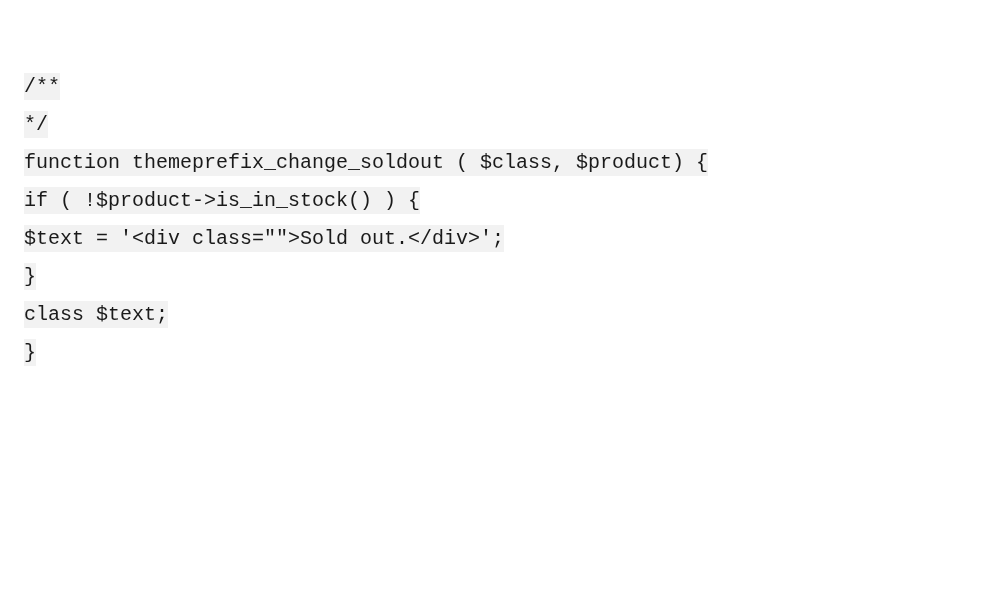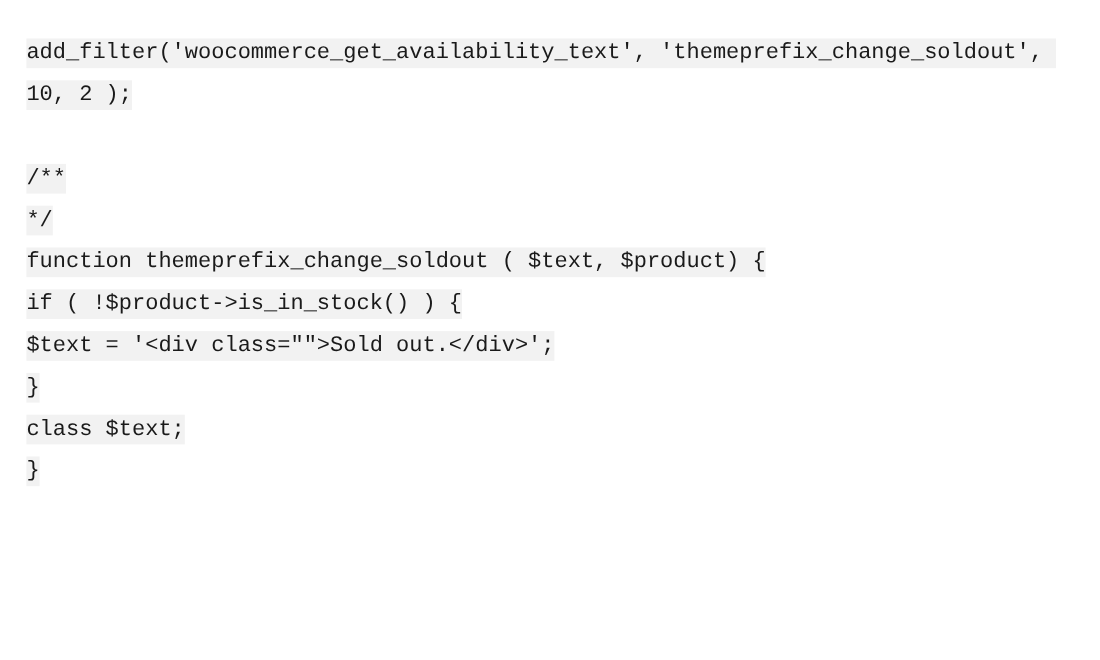--- a/index.html
+++ b/index.html
@@ -31,23 +31,22 @@
       padding: 2px 0;
     }
     .blank-line {
       height: 1.9em;
     }
   </style>
 </head>
 <body>
 
 <div class="code-block">
-  <div class="code-line"><span class="hl">add_filter('woocommerce_get_availability_text', 'themeprefix_change_soldout', 10, 2 );</span></div>
   <div class="blank-line"></div>
   <div class="code-line"><span class="hl">/**</span></div>
   <div class="code-line"><span class="hl">*/</span></div>
-  <div class="code-line"><span class="hl">function themeprefix_change_soldout ( $text, $product) {</span></div>
+  <div class="code-line"><span class="hl">function themeprefix_change_soldout ( $class, $product) {</span></div>
   <div class="code-line"><span class="hl">if ( !$product-&gt;is_in_stock() ) {</span></div>
   <div class="code-line"><span class="hl">$text = '&lt;div class=""&gt;Sold out.&lt;/div&gt;';</span></div>
   <div class="code-line"><span class="hl">}</span></div>
   <div class="code-line"><span class="hl">class $text;</span></div>
   <div class="code-line"><span class="hl">}</span></div>
 </div>
 
 </body></html>

